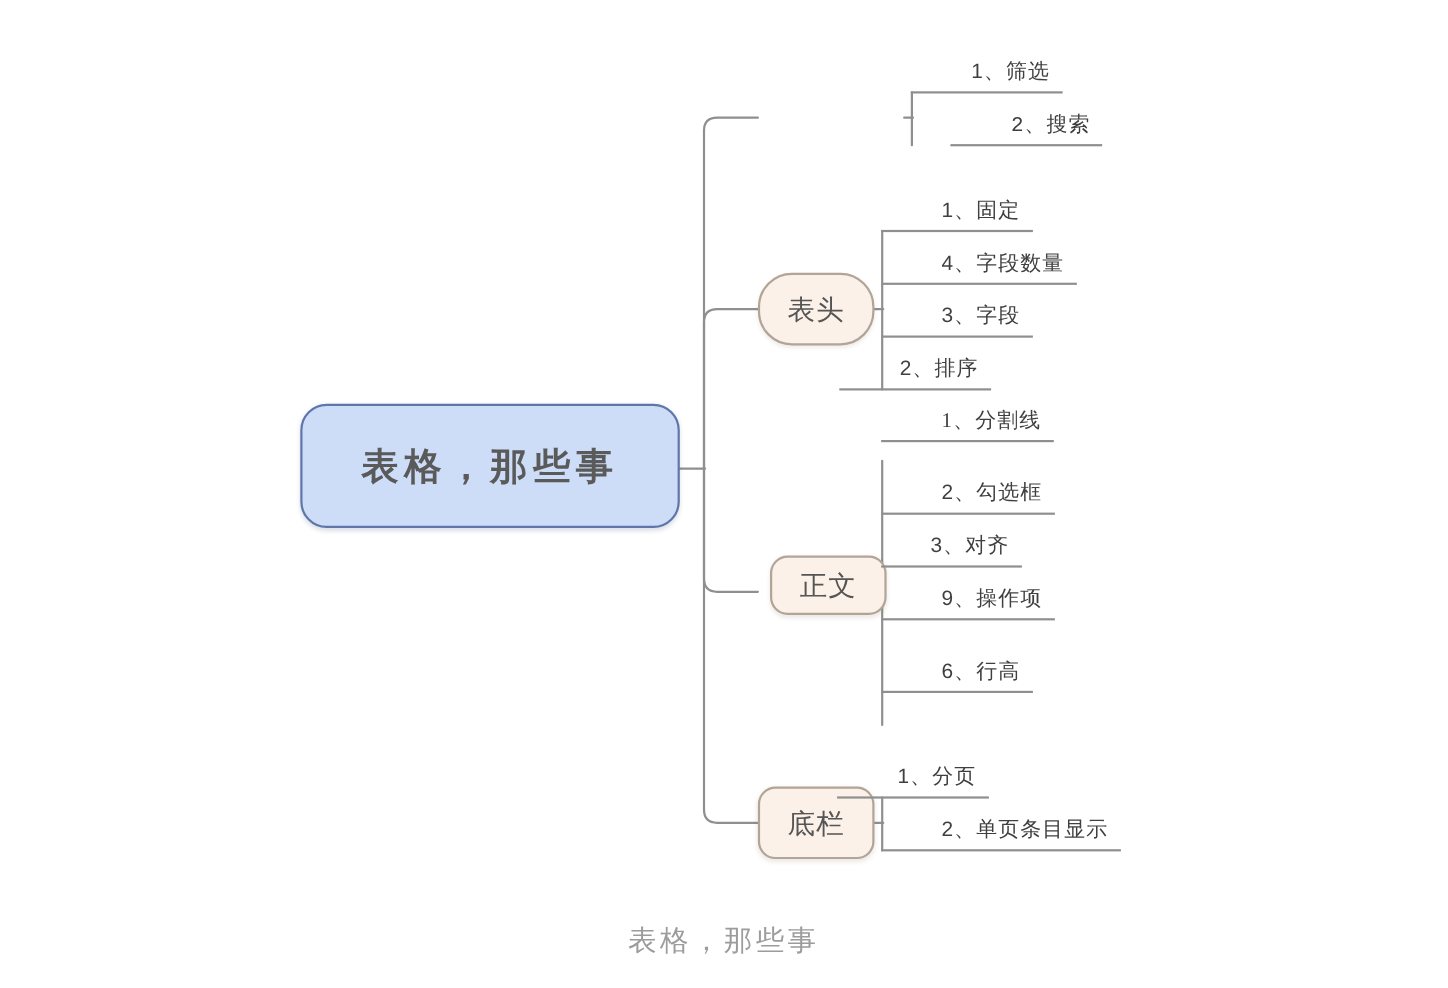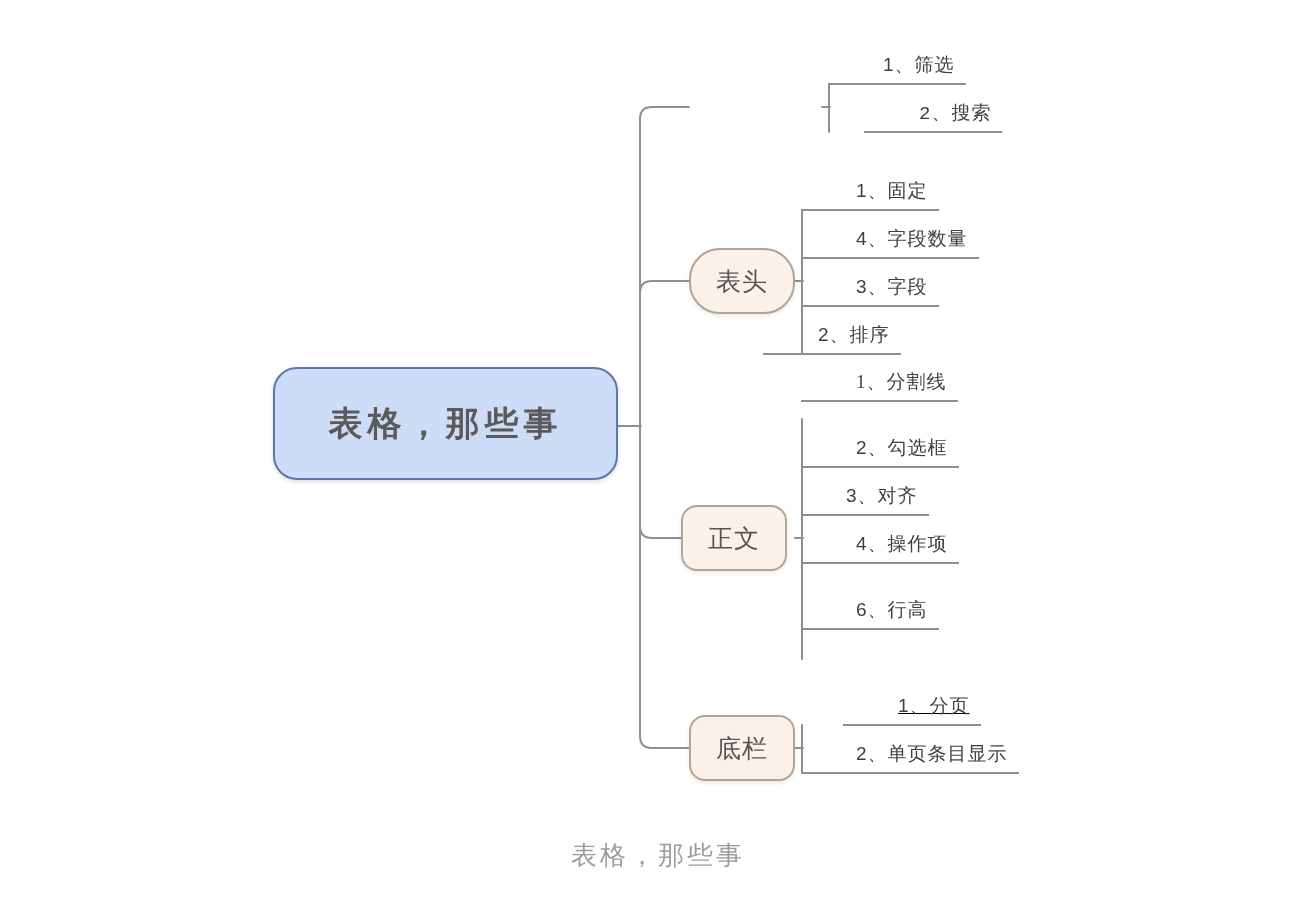--- a/index.html
+++ b/index.html
@@ -111,36 +111,36 @@
     </div>
     <div class="leaf" style="left: 801px; top: 225px;">
       <span>4、字段数量</span>
     </div>
     <div class="leaf" style="left: 801px; top: 273px;">
       <span>3、字段</span>
     </div>
     <div class="leaf" style="left: 763px; top: 321px;">
       <span>2、排序</span>
     </div>
-    <div class="bnode" style="left: 681px; top: 505px; width: 106px; height: 66px;">正文</div>
+    <div class="bnode" style="left: 700px; top: 505px; width: 106px; height: 54px;">正文</div>
     <div class="leaf" style="left: 801px; top: 368px; font-family: Liberation Serif, serif;">
       <span>1、分割线</span>
     </div>
     <div class="leaf" style="left: 801px; top: 434px;">
       <span>2、勾选框</span>
     </div>
     <div class="leaf" style="left: 801px; top: 482px; padding-left: 45px;">
       <span>3、对齐</span>
     </div>
     <div class="leaf" style="left: 801px; top: 530px;">
-      <span>4、操作项</span>
+      <span>9、操作项</span>
     </div>
     <div class="leaf" style="left: 801px; top: 596px;">
       <span>6、行高</span>
     </div>
     <div class="bnode" style="left: 689px; top: 715px; width: 106px; height: 66px;">底栏</div>
-    <div class="leaf" style="left: 843px; top: 692px; text-decoration: underline;">
+    <div class="leaf" style="left: 761px; top: 692px;">
       <span>1、分页</span>
     </div>
     <div class="leaf" style="left: 801px; top: 740px;">
       <span>2、单页条目显示</span>
     </div>
   </div>
 
 </body></html>

